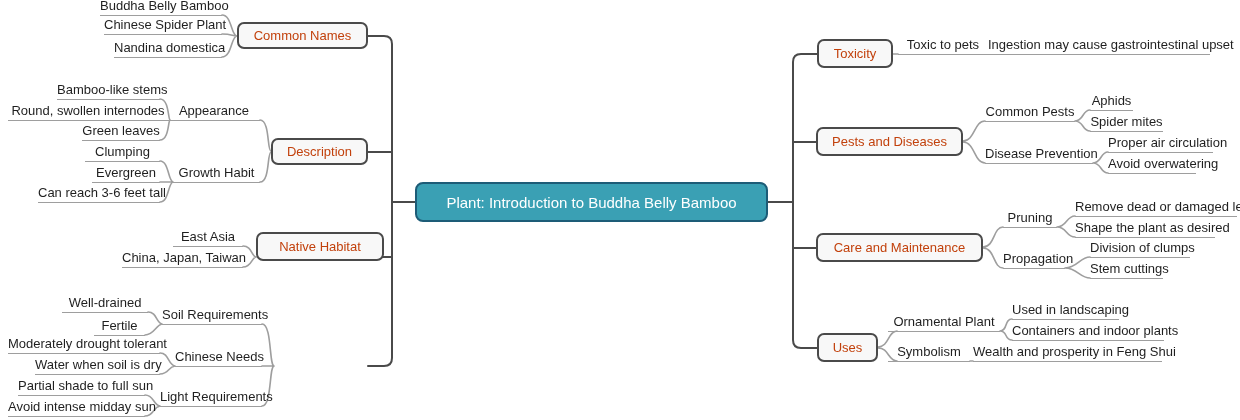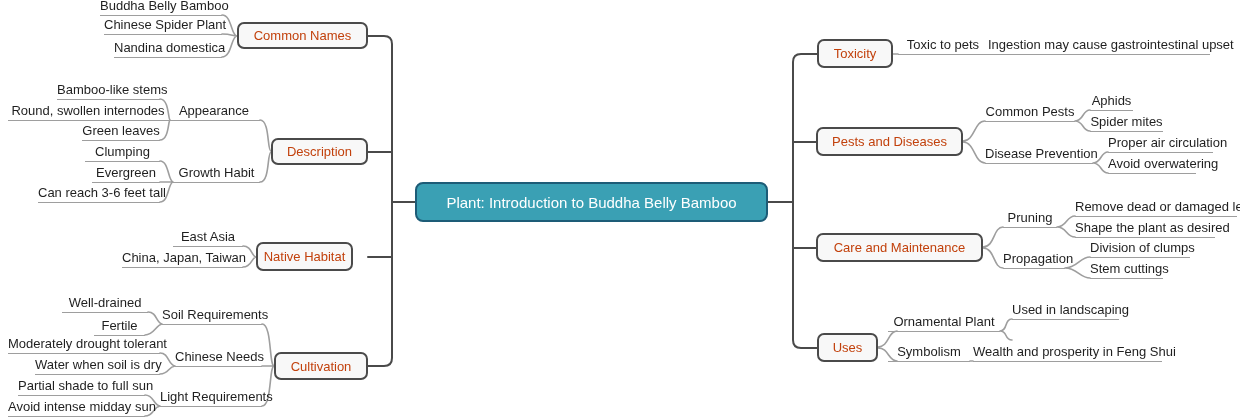--- a/index.html
+++ b/index.html
@@ -67,22 +67,21 @@
       <path d="M963,141 C975,141 974,121 985,121 M963,142 C975,142 974,163 985,163 M1075,121 C1084,121 1082,110 1090,110 M1075,121 C1084,121 1082,131 1090,131 M1093,163 C1102,163 1100,152 1108,152 M1093,163 C1102,163 1100,173 1108,173"></path>
       <path d="M983,247 C995,247 993,227 1003,227 M983,248 C995,248 993,268 1003,268 M1057,227 C1067,227 1066,216 1075,216 M1057,227 C1067,227 1066,237 1075,237 M1065,268 C1077,268 1080,257 1090,257 M1065,268 C1077,268 1080,278 1090,278"></path>
       <path d="M878,347 C889,347 888,331 897,331 M878,348 C889,348 888,361 897,361 M1000,331 C1008,331 1004,319 1012,319 M1000,331 C1008,331 1004,340 1012,340 M970,361 H973"></path>
     </g>
   </svg>
 
   <div class="central" style="left:415px;top:182px;width:353px;height:40px">Plant: Introduction to Buddha Belly Bamboo</div>
 
   <div class="topic" style="left:237px;top:22px;width:131px;height:27px">Common Names</div>
   <div class="topic" style="left:271px;top:138px;width:97px;height:27px">Description</div>
-  <div class="topic" style="left:256px;top:242px;width:97px;height:29px">Native Habitat</div>
-  <div class="topic" style="left:274px;top:352px;width:94px;height:28px">Cultivation</div>
+  <div class="topic" style="left:256px;top:232px;width:128px;height:29px">Native Habitat</div>
 
   <div class="topic" style="left:816px;top:127px;width:147px;height:29px">Pests and Diseases</div>
   <div class="topic" style="left:817px;top:39px;width:76px;height:29px">Toxicity</div>
   <div class="topic" style="left:816px;top:233px;width:167px;height:29px">Care and Maintenance</div>
   <div class="topic" style="left:817px;top:333px;width:61px;height:29px">Uses</div>
 
   <div class="leaf" style="left:100px;top:-1px;width:122px">Buddha Belly Bamboo</div>
   <div class="leaf" style="left:104px;top:18px;width:118px">Chinese Spider Plant</div>
   <div class="leaf" style="left:114px;top:41px;width:108px">Nandina domestica</div>
 
@@ -125,17 +124,18 @@
   <div class="leaf" style="left:1003px;top:211px;width:54px">Pruning</div>
   <div class="leaf" style="left:1075px;top:200px;width:162px">Remove dead or damaged leaves</div>
   <div class="leaf" style="left:1075px;top:221px;width:140px">Shape the plant as desired</div>
 
   <div class="leaf" style="left:1003px;top:252px;width:62px">Propagation</div>
   <div class="leaf" style="left:1090px;top:241px;width:100px">Division of clumps</div>
   <div class="leaf" style="left:1090px;top:262px;width:73px">Stem cuttings</div>
 
   <div class="leaf" style="left:888px;top:315px;width:112px">Ornamental Plant</div>
   <div class="leaf" style="left:1012px;top:303px;width:107px">Used in landscaping</div>
+  <div class="leaf" style="left:1012px;top:324px;width:152px">Containers and indoor plants</div>
 
   <div class="leaf" style="left:888px;top:345px;width:82px">Symbolism</div>
   <div class="leaf" style="left:973px;top:345px;width:189px">Wealth and prosperity in Feng Shui</div>
 
 </div>
 
 </body></html>

